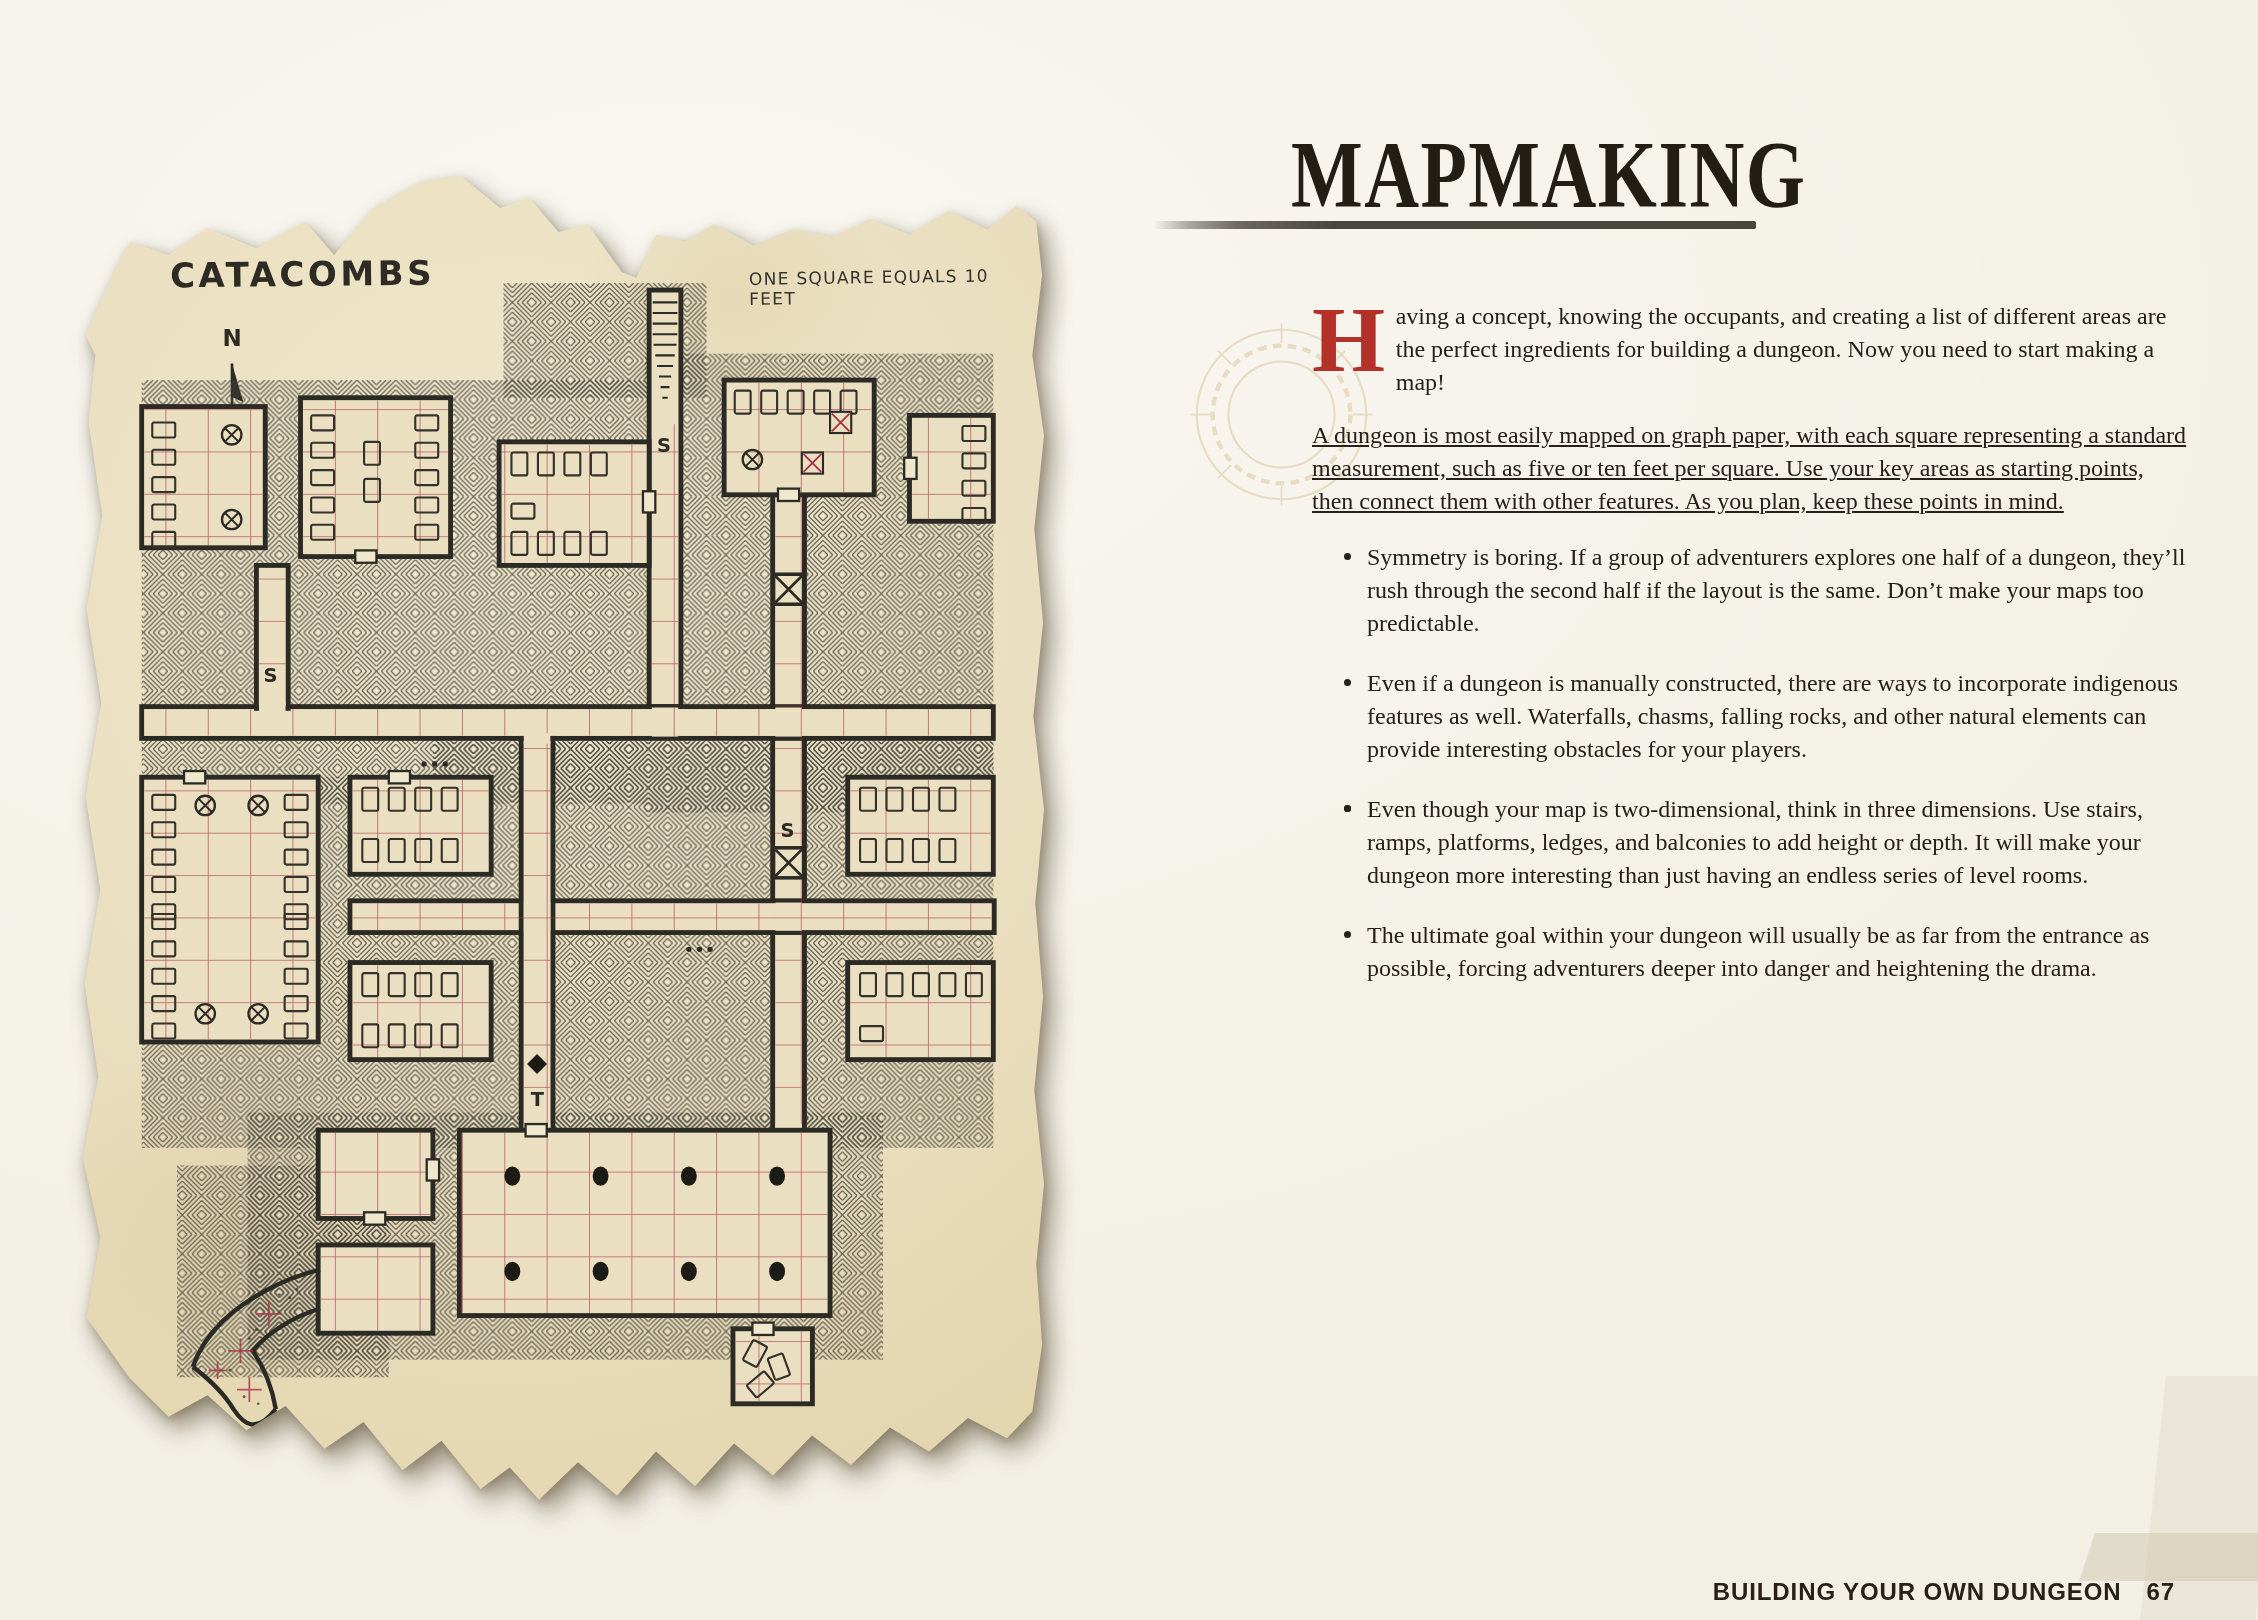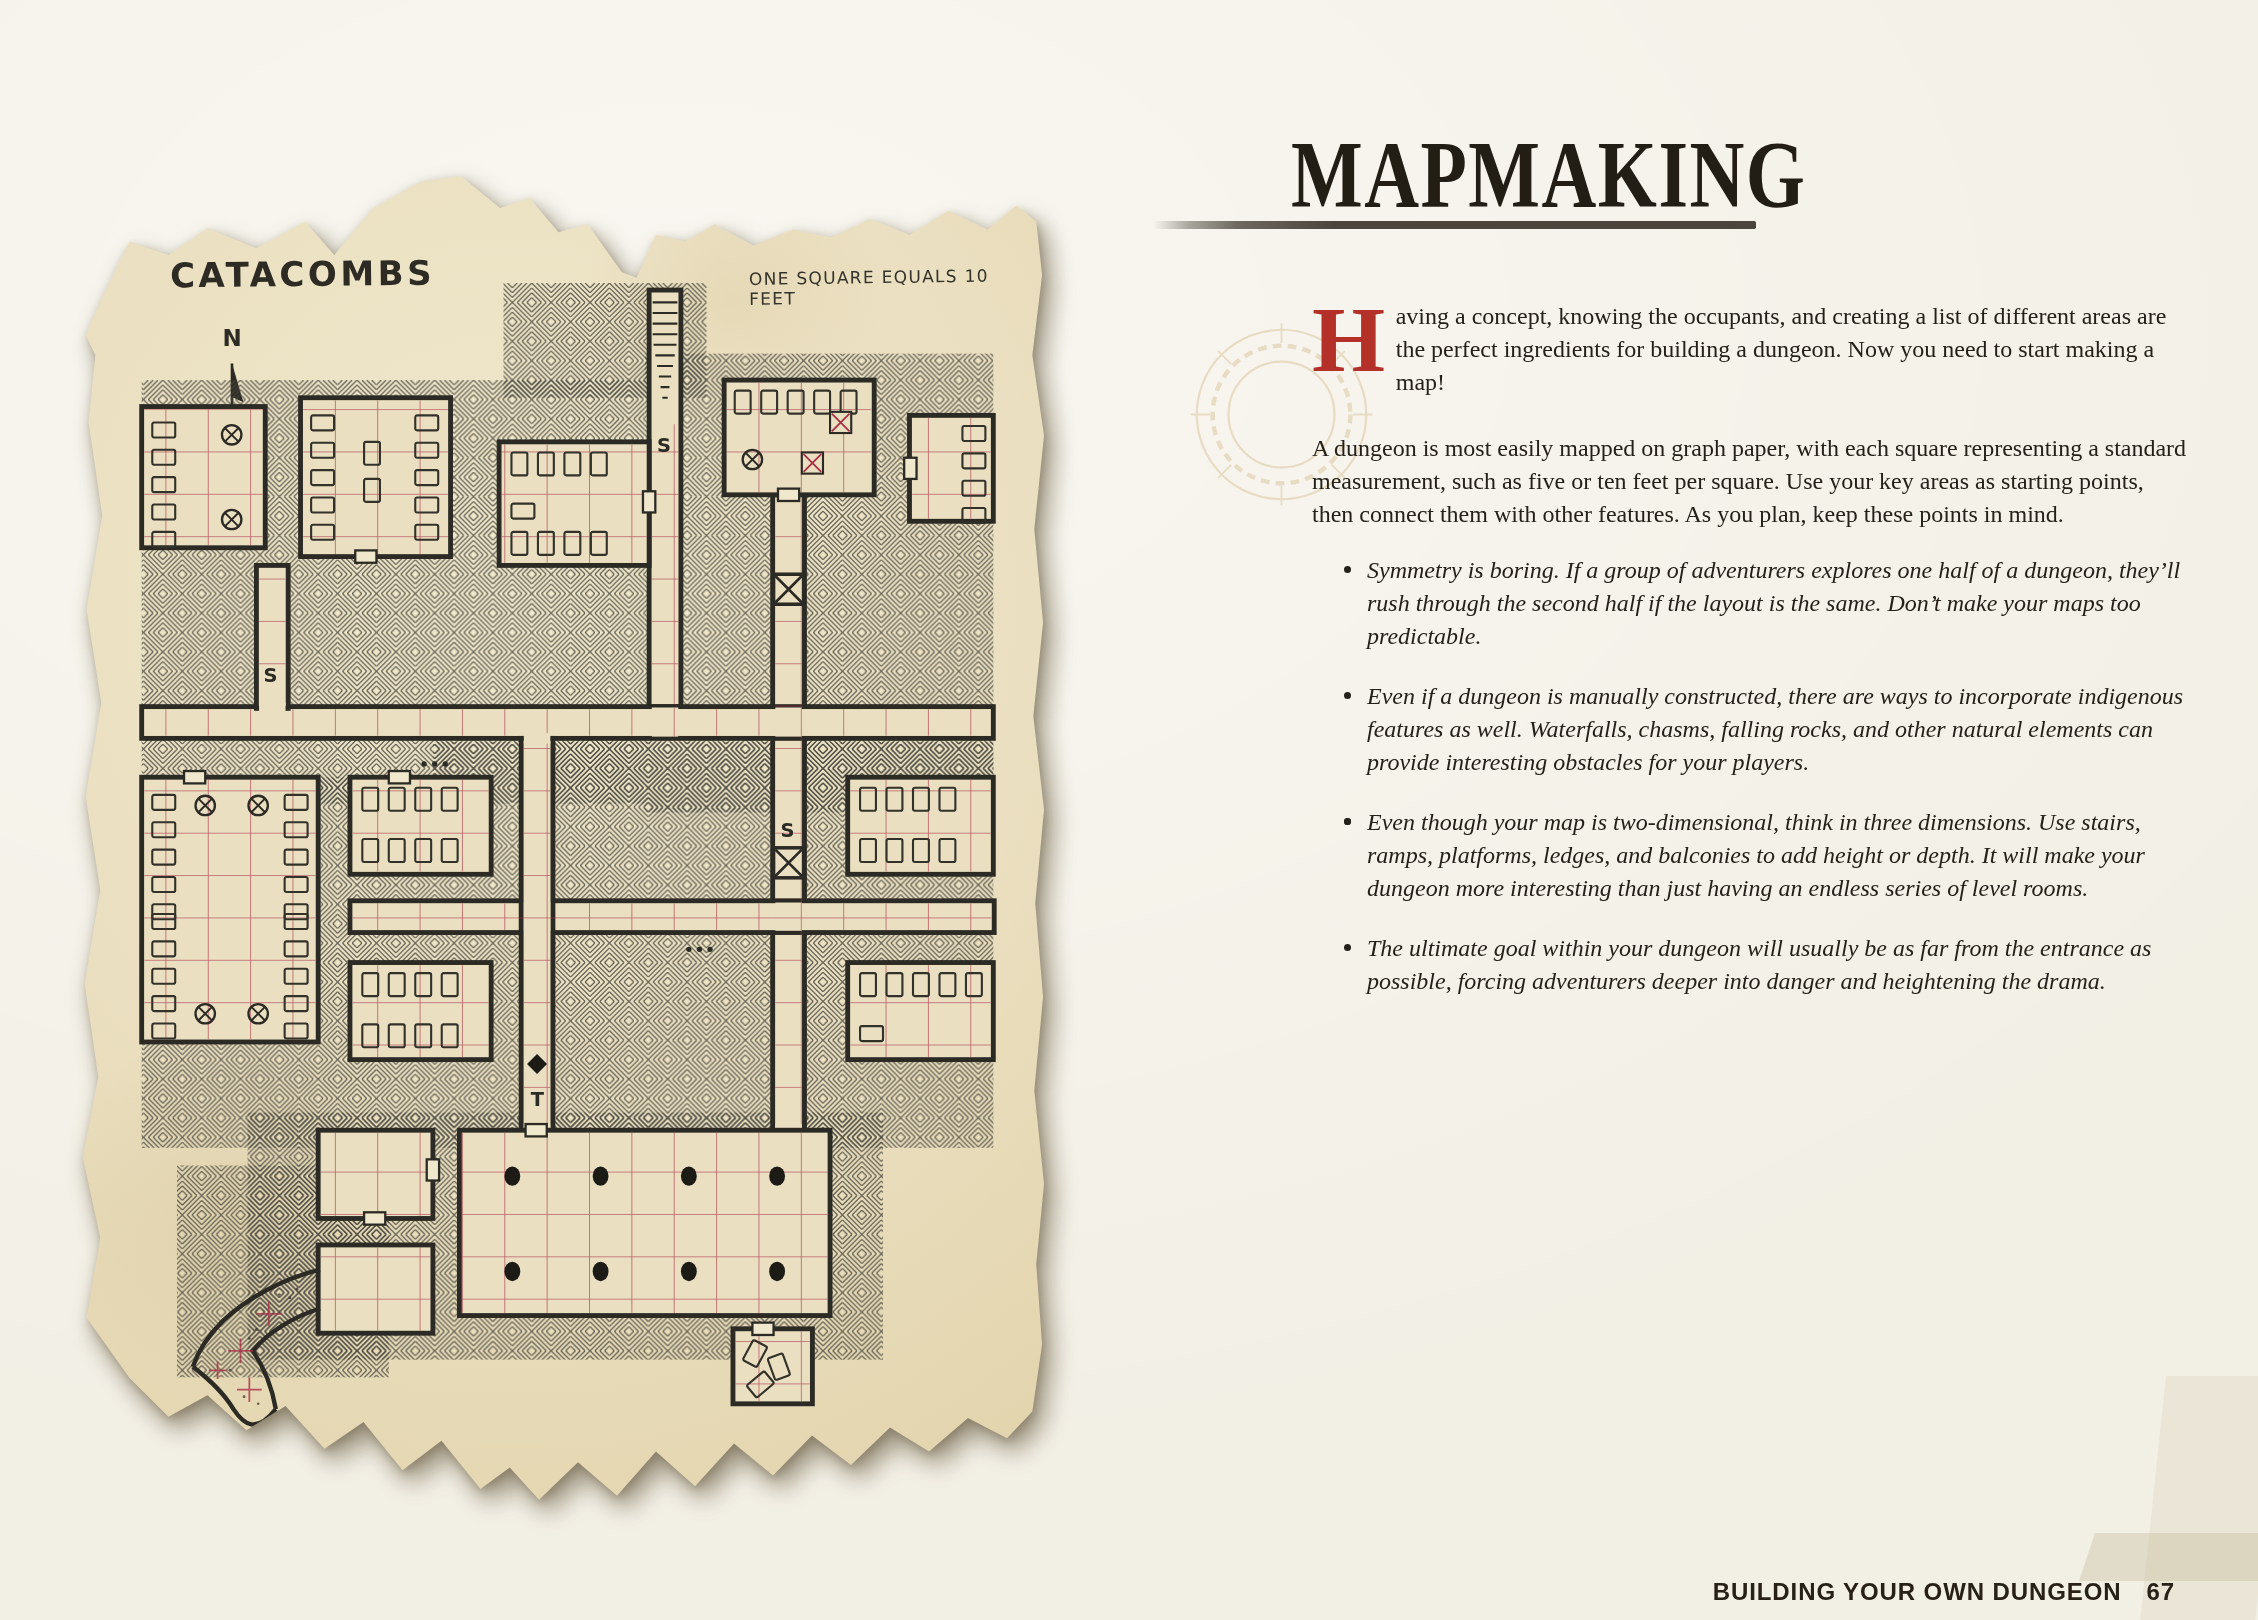--- a/index.html
+++ b/index.html
@@ -40,23 +40,23 @@
     margin-top:1.8px; margin-left:-159px; width:603px; height:8px;
     background:linear-gradient(90deg, rgba(74,70,61,0) 0%, rgba(74,70,61,.45) 6%, rgba(74,70,61,.8) 14%, #4a463d 30%, #4a463d 100%);
     border-radius:1.8px;
   }
   .body-text{ font-size:24px; line-height:33px; }
   .intro{ margin-top:71px; }
   .dropcap{
     float:left; font-size:94px; line-height:69px; padding:5.3px 10.6px 0 0;
     font-weight:bold; color:#b43129; font-family:"Liberation Serif", serif;
   }
-  .para{ margin-top:33px; }
+  .para{ margin-top:20px;text-decoration:underline; }
   ul.points{ list-style:none; margin-top:23px; }
-  ul.points li{ position:relative; padding-left:55px; margin-bottom:27px;font-style:italic; }
+  ul.points li{ position:relative; padding-left:55px; margin-bottom:27px; }
   ul.points li .dot{
     position:absolute; left:32px; top:12.4px; width:7px; height:7px;
     border-radius:50%; background:#25211a;
   }
   .footer{
     position:absolute; top:1578px; right:83px; display:flex; align-items:baseline; gap:25px;
     font-family:"Liberation Sans", sans-serif; font-weight:bold; font-size:24px;
     letter-spacing:0.9px; color:#272118; z-index:2;
   }
 

